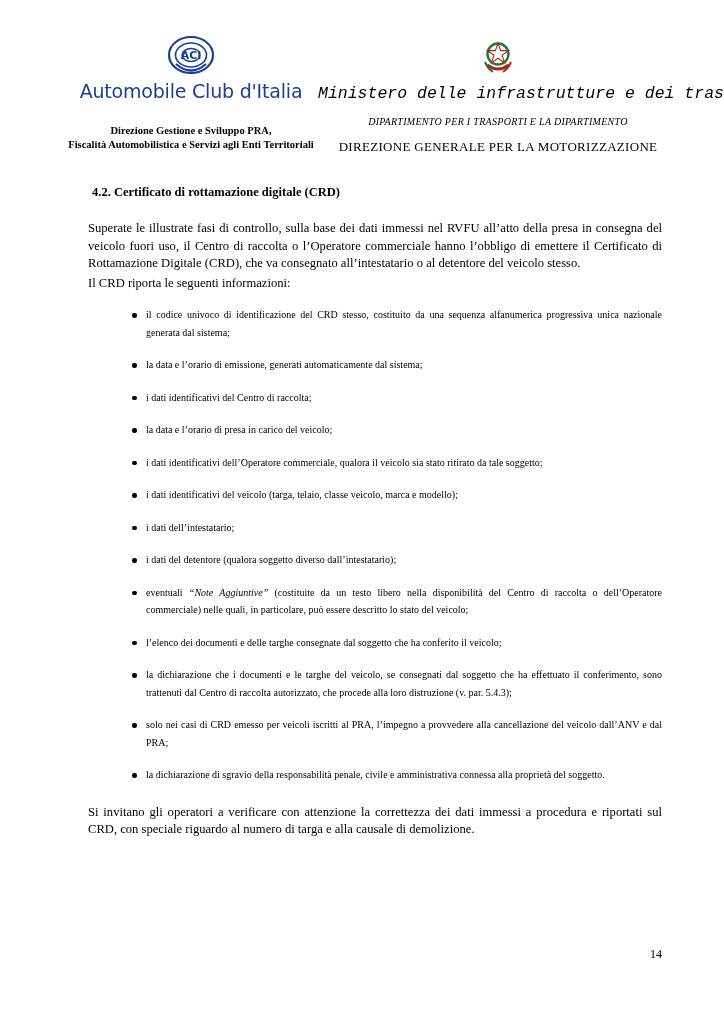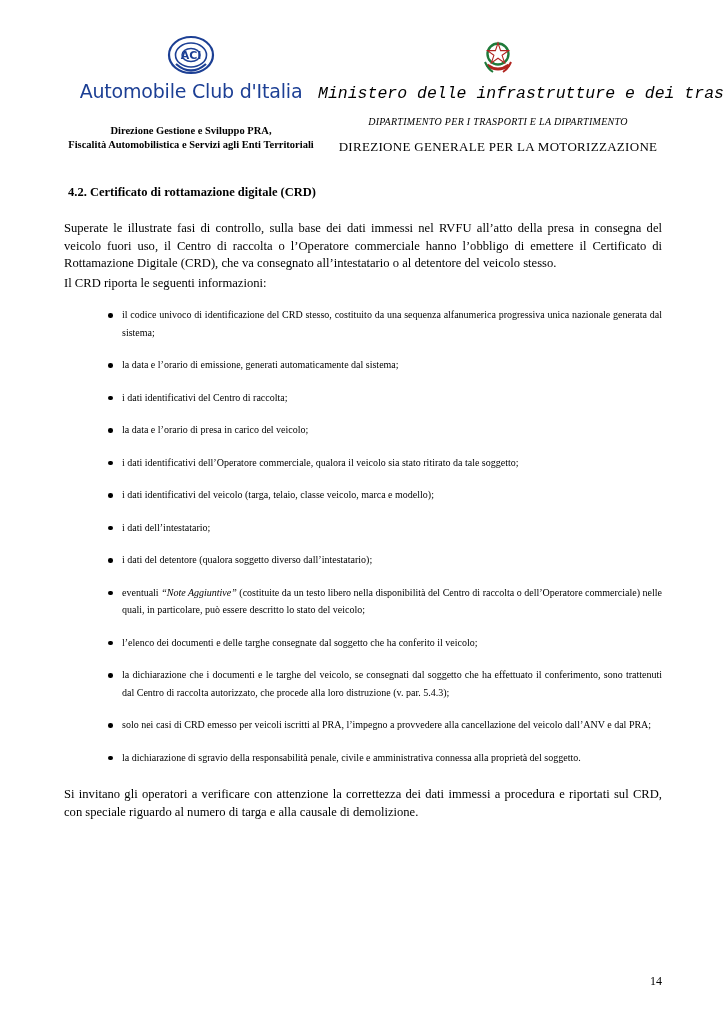--- a/index.html
+++ b/index.html
@@ -89,20 +89,21 @@
     margin-top: 12px;
     font-family: "Liberation Serif", serif;
     font-size: 13px;
     letter-spacing: 0.3px;
   }
 
   
   .content {
     padding: 0 62px 0 64px;
     box-sizing: border-box;
+    margin-left: 24px;
   }
   .section-title {
     font-weight: bold;
     font-size: 12.5px;
     margin-top: 30px;
     margin-left: 4px;
   }
   p.para {
     font-size: 12.6px;
     line-height: 17.5px;
@@ -135,21 +136,21 @@
     height: 4.5px;
     background: #000;
     border-radius: 50%;
   }
   .closing {
     margin-top: 22px;
   }
   .page-number {
     position: absolute;
     right: 62px;
-    bottom: 35px;
+    bottom: 62px;
     font-size: 12px;
   }
   i { font-style: italic; }
 </style>
 </head>
 <body>
 
 <div class="page">
 
   <div class="header">

